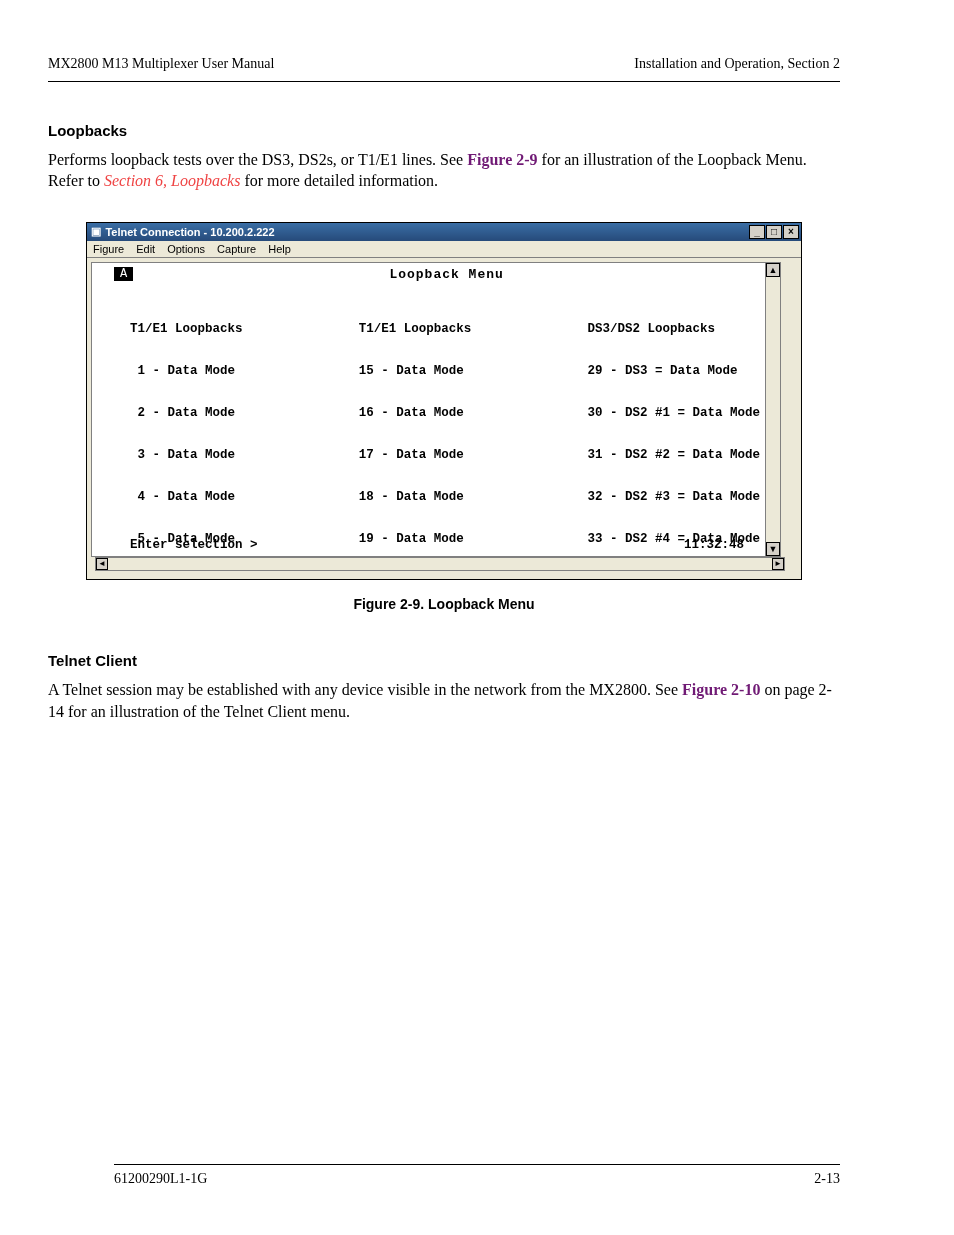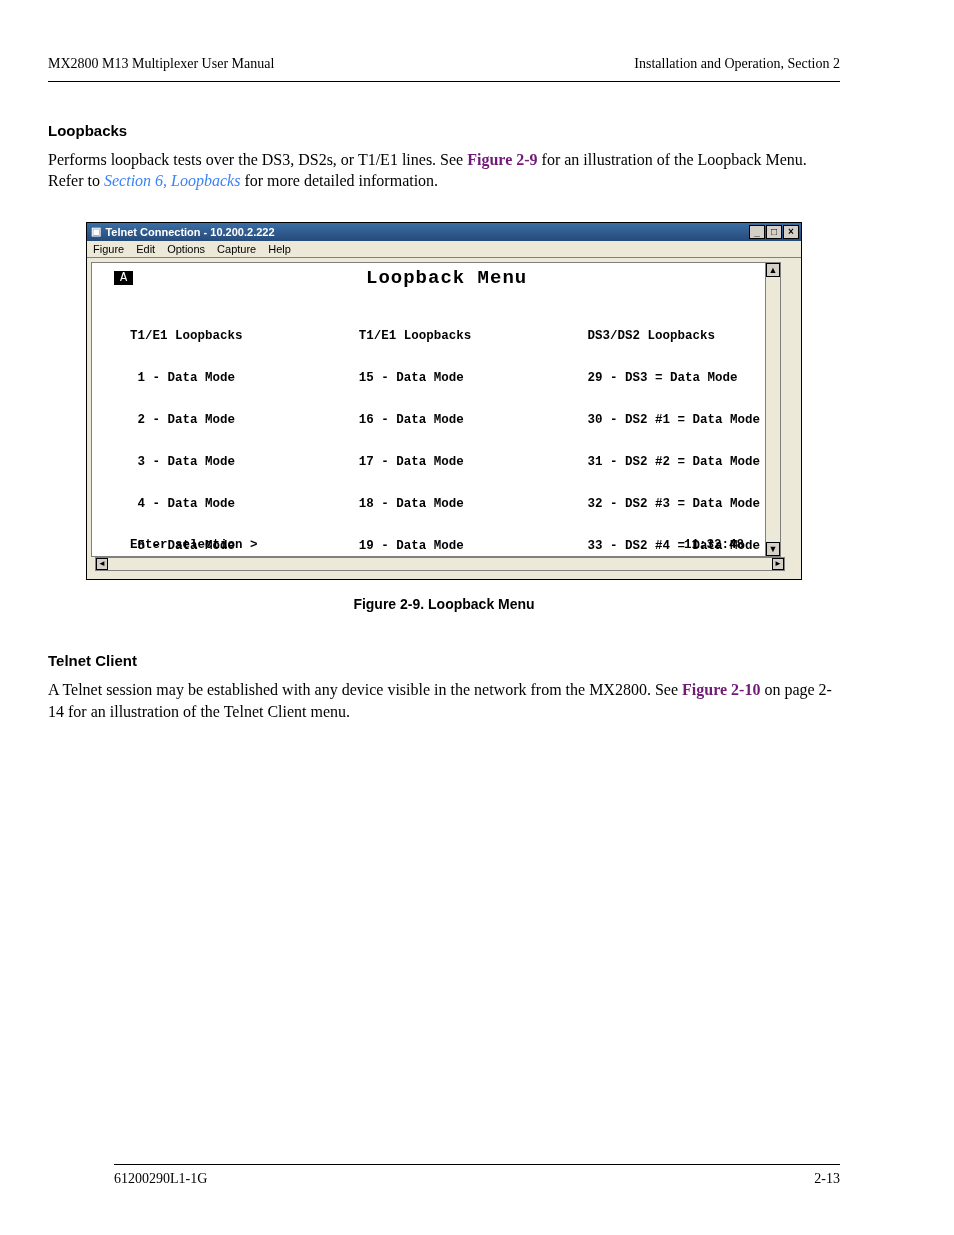--- a/index.html
+++ b/index.html
@@ -32,21 +32,21 @@
     font-weight: bold;
     font-size: 15px;
     margin: 40px 0 10px 0;
   }
   .para {
     font-size: 16px;
     line-height: 1.35;
     margin: 0 0 20px 0;
   }
   .link-blue { color: #701a75; font-weight: bold; text-align: center; }
-  .link-ital { color: #3b82f6; font-style: italic; }
+  .link-ital { color: #ef4444; font-style: italic; }
   
   .win {
     width: 714px;
     margin: 30px auto 0 auto;
     border: 1px solid #000;
     background: #ece9d8;
     font-family: Tahoma, Arial, sans-serif;
   }
   .titlebar {
     height: 18px;
@@ -115,21 +115,21 @@
     font-family: "Courier New", monospace;
     font-size: 12px;
     padding: 0 6px;
     margin-right: 0;
   }
   .term-title {
     flex: 1;
     text-align: center;
     font-family: "Lucida Console", "Courier New", monospace;
     font-weight: bold;
-    font-size: 19px;
+    font-size: 13px;
     letter-spacing: 1px;
   }
   .cols {
     display: flex;
     font-family: "Lucida Console", "Courier New", monospace;
     font-weight: bold;
     font-size: 12.5px;
     line-height: 14px;
     padding: 8px 6px 0 38px;
     gap: 90px;

